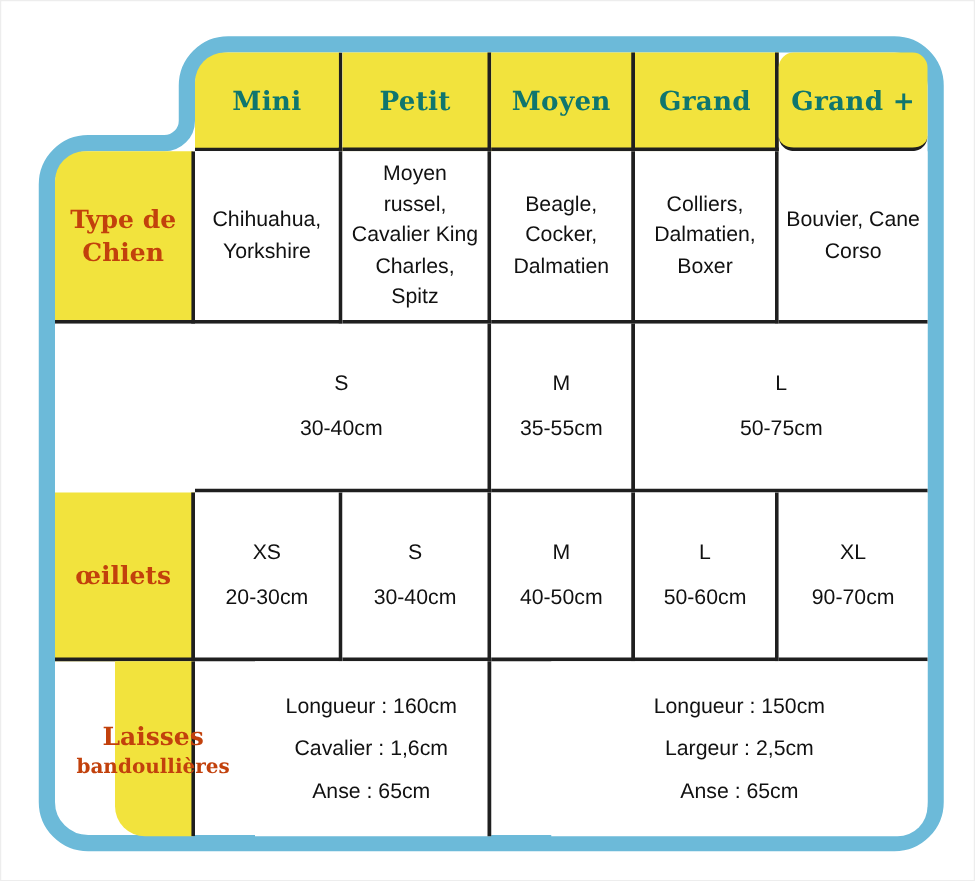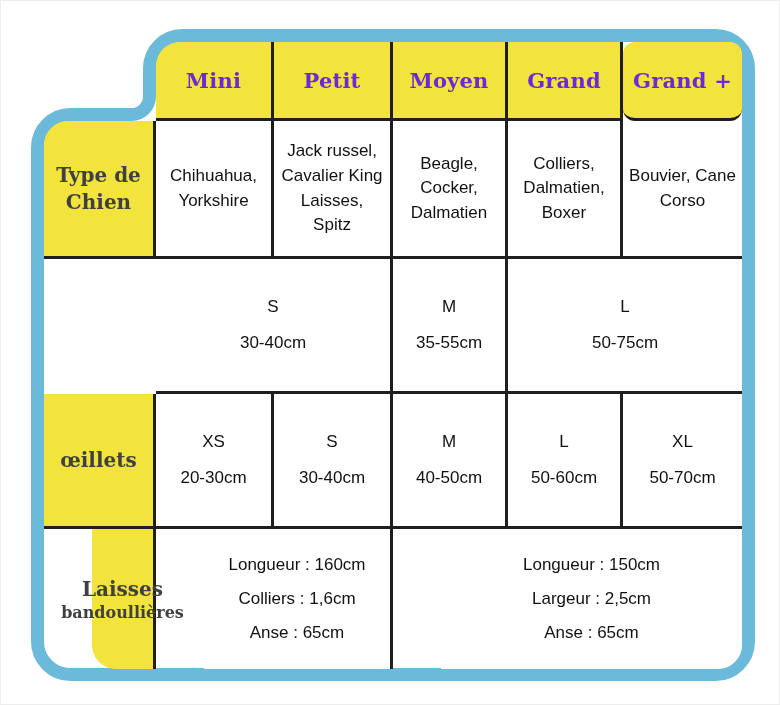--- a/index.html
+++ b/index.html
@@ -30,25 +30,25 @@
     border-right:3px solid var(--grid);
     border-bottom:3px solid var(--grid);
     padding:2px 6px;
   }
   .no-r{border-right:none;}
   .no-b{border-bottom:none;margin-left:48px;}
   .yellow{background:var(--yellow);}
   .white{background:#ffffff;}
   .hdr{
     font-family:"DejaVu Serif",serif;font-weight:700;font-size:21px;
-    color:#6d28d9;letter-spacing:.2px;
+    color:#0f766e;letter-spacing:.2px;
   }
   .rowlabel{
     font-family:"DejaVu Serif",serif;font-weight:700;font-size:20px;
-    color:#404040;line-height:1.35;
+    color:#c2410c;line-height:1.35;
   }
   .rowlabel .small{font-size:16px;line-height:1.2;display:block;}
   .data{font-size:17px;line-height:1.45;}
   .sizecell .size{font-size:17px;margin-bottom:16px;}
   .sizecell .range{font-size:17px;text-align:center;}
   .leash-line{font-size:17px;margin:7px 0;}
   .rad-tl{border-top-left-radius:24px;}
   .rad-tr{border-top-right-radius:24px;border-radius:12px;}
   .rad-bl{border-bottom-left-radius:24px;}
   .rad-br{border-bottom-right-radius:24px;}
@@ -82,21 +82,21 @@
     <div class="cell yellow hdr" style="grid-area:1/3">Petit</div>
     <div class="cell yellow hdr" style="grid-area:1/4">Moyen</div>
     <div class="cell yellow hdr" style="grid-area:1/5">Grand</div>
     <div class="cell yellow hdr no-r rad-tr" style="grid-area:1/6">Grand +</div>
 
     <div class="cell yellow rowlabel rad-tl" style="grid-area:2/1">
       <span>Type de</span>
       <span>Chien</span>
     </div>
     <div class="cell white data" style="grid-area:2/2">Chihuahua, Yorkshire</div>
-    <div class="cell white data" style="grid-area:2/3">Jack russel, Cavalier King Laisses, Spitz</div>
+    <div class="cell white data" style="grid-area:2/3">Moyen russel, Cavalier King Charles, Spitz</div>
     <div class="cell white data" style="grid-area:2/4">Beagle, Cocker, Dalmatien</div>
     <div class="cell white data" style="grid-area:2/5">Colliers, Dalmatien, Boxer</div>
     <div class="cell white data no-r" style="grid-area:2/6">Bouvier, Cane Corso</div>
 
     <div class="cell white sizecell" style="grid-area:3/2/4/4">
       <div class="size">S</div>
       <div class="range">30-40cm</div>
     </div>
     <div class="cell white sizecell" style="grid-area:3/4">
       <div class="size">M</div>
@@ -121,30 +121,30 @@
     <div class="cell white sizecell" style="grid-area:4/4">
       <div class="size">M</div>
       <div class="range">40-50cm</div>
     </div>
     <div class="cell white sizecell" style="grid-area:4/5">
       <div class="size">L</div>
       <div class="range">50-60cm</div>
     </div>
     <div class="cell white sizecell no-r" style="grid-area:4/6">
       <div class="size">XL</div>
-      <div class="range">50-70cm</div>
+      <div class="range">90-70cm</div>
     </div>
 
     <div class="cell yellow rowlabel no-b rad-bl" style="grid-area:5/1">
       <span>Laisses</span>
       <span class="small">bandoullières</span>
     </div>
     <div class="cell white no-b" style="grid-area:5/2/6/4">
       <div class="leash-line">Longueur : 160cm</div>
-      <div class="leash-line">Colliers : 1,6cm</div>
+      <div class="leash-line">Cavalier : 1,6cm</div>
       <div class="leash-line">Anse : 65cm</div>
     </div>
     <div class="cell white no-b no-r rad-br" style="grid-area:5/4/6/7">
       <div class="leash-line">Longueur : 150cm</div>
       <div class="leash-line">Largeur : 2,5cm</div>
       <div class="leash-line">Anse : 65cm</div>
     </div>
 
   </div>
 </div>

